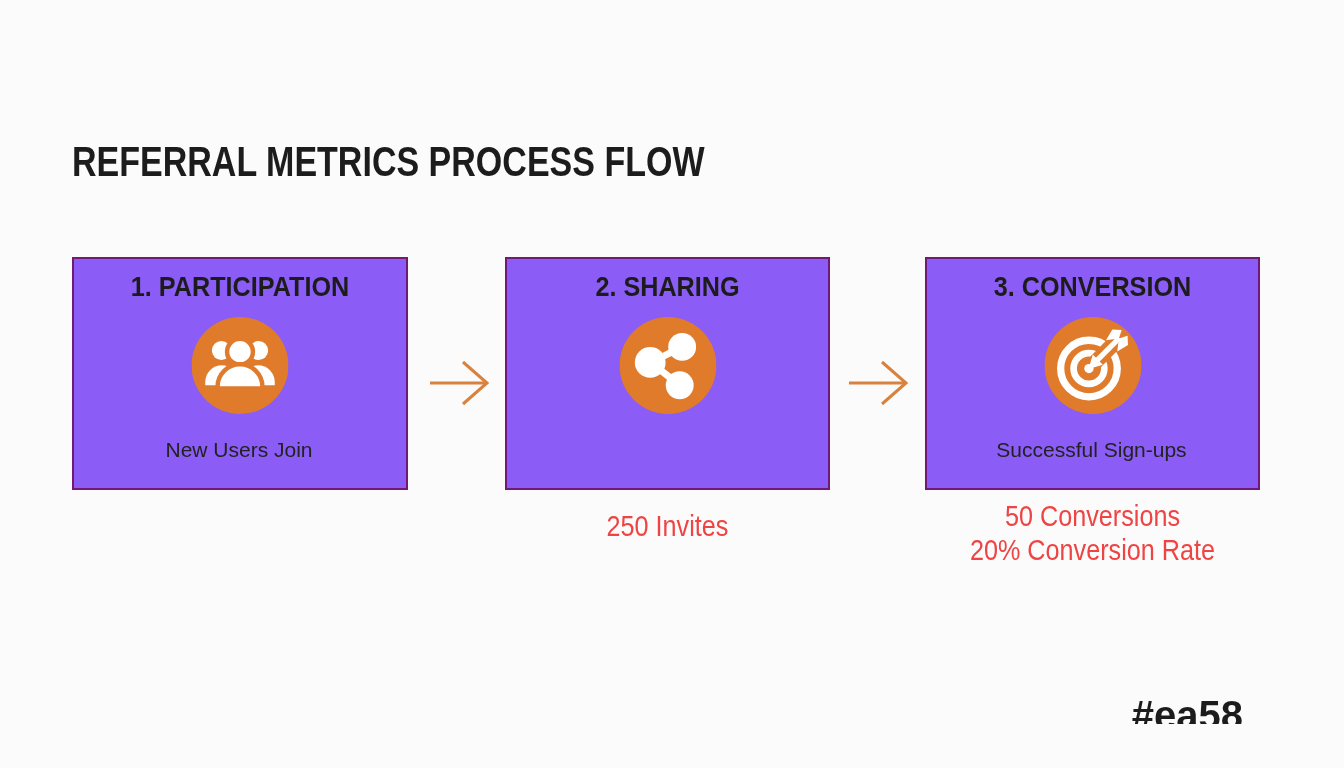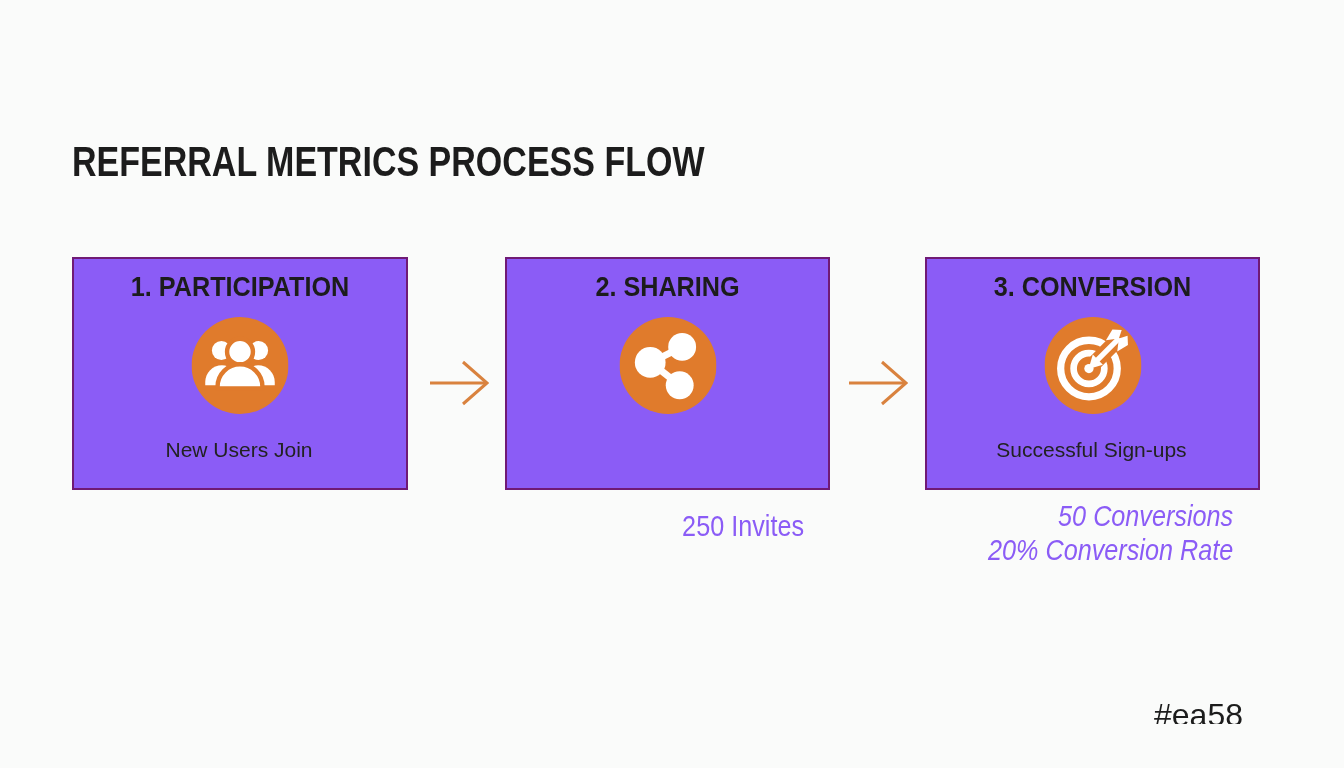--- a/index.html
+++ b/index.html
@@ -87,41 +87,41 @@
     top: 360px;
     width: 60px;
     height: 46px;
   }
   .connector-1 { left: 429px; }
   .connector-2 { left: 848px; }
 
   
   .metrics {
     position: absolute;
-    text-align: right;
-    color: #8b5cf6;
+    text-align: center;
+    color: #ef4444;
   }
   .metric-line {
     font-size: 30px;
     line-height: 34px;
     white-space: nowrap;
     transform: scaleX(0.84);
     transform-origin: 50% 50%;
   }
   .metrics-sharing    { left: 505px; top: 509px; width: 325px; }
-  .metrics-conversion { left: 925px; top: 499px; width: 335px; font-style: italic; }
+  .metrics-conversion { left: 925px; top: 499px; width: 335px; }
 
   
   .watermark {
     position: absolute;
     right: 101px;
     top: 698px;
-    font-size: 32px;
+    font-size: 40px;
     line-height: 34px;
-    font-weight: 400;
+    font-weight: 700;
     color: #1C1C1C;
     white-space: nowrap;
   }
 </style>
 </head>
 <body>
 
 <div class="canvas">
 
   <h1 class="page-title">REFERRAL METRICS PROCESS FLOW</h1>

